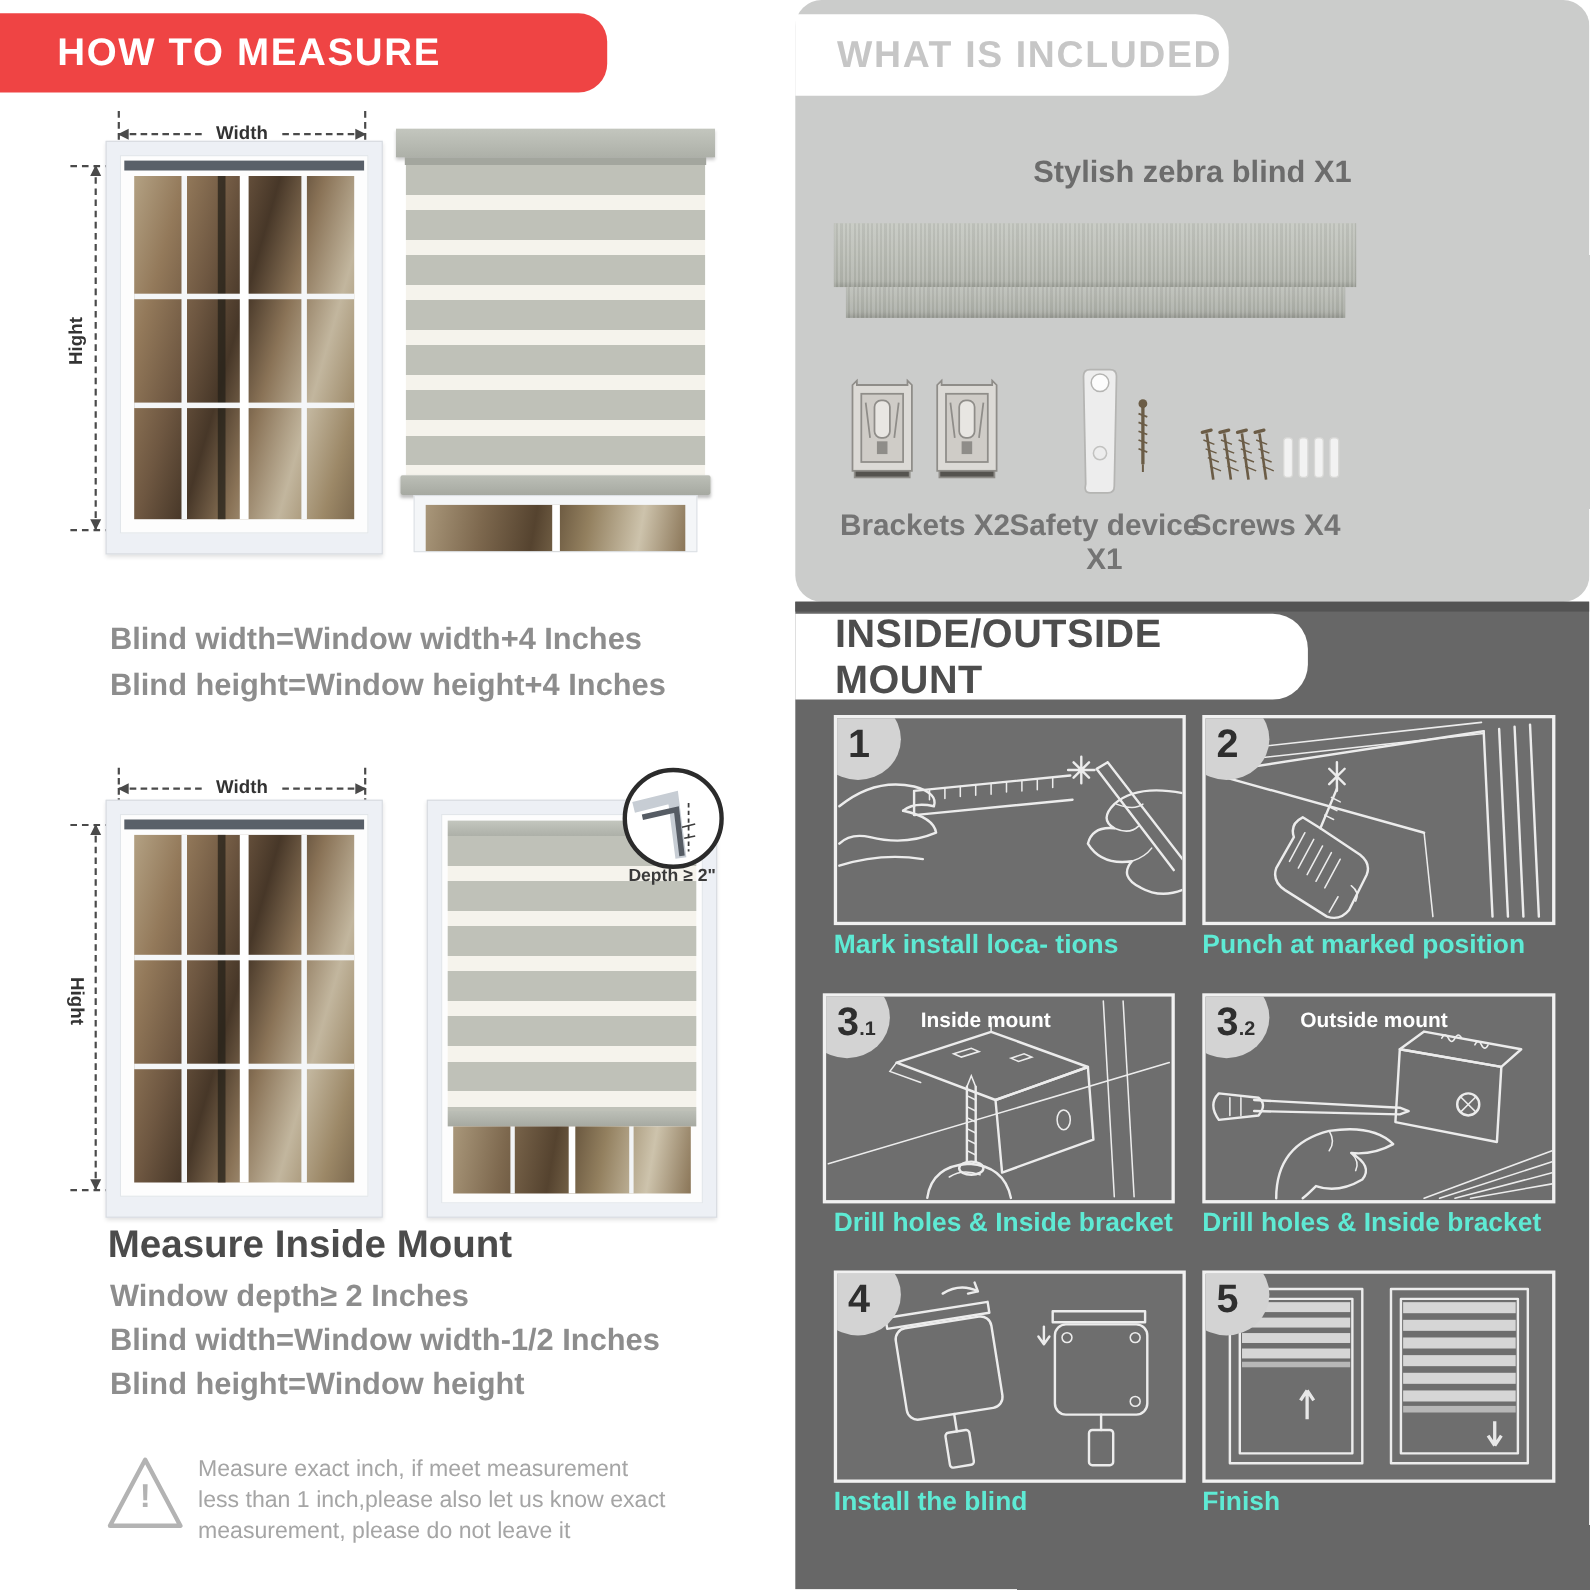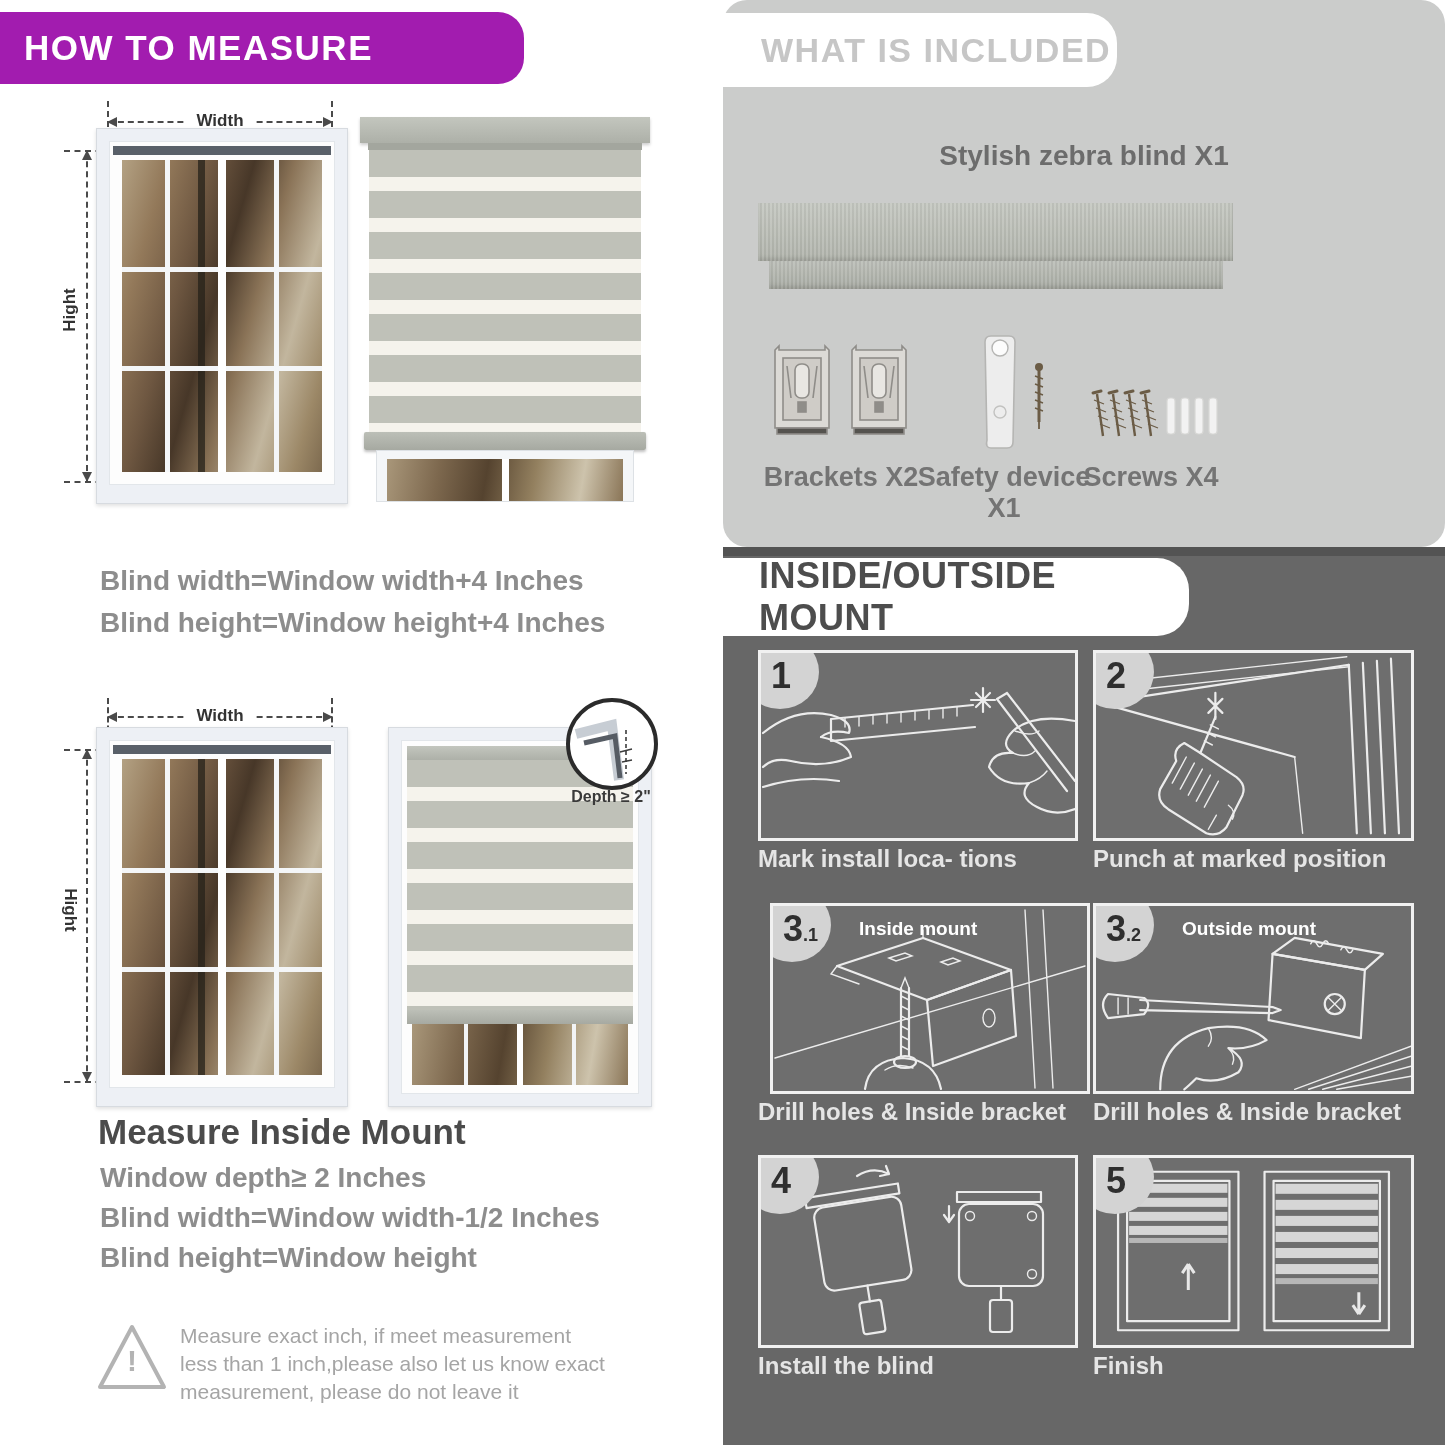--- a/index.html
+++ b/index.html
@@ -2,22 +2,22 @@
 <html><head>
 <meta charset="utf-8">
 <style>
   html,body{margin:0;padding:0;background:#fff;}
   #canvas{position:relative;width:1445px;height:1445px;background:#fff;overflow:hidden;
           font-family:"Liberation Sans",sans-serif;}
   .abs{position:absolute;}
 
   
   .banner{display:flex;align-items:center;font-weight:bold;letter-spacing:1.5px;}
-  #htm-banner{left:0;top:12px;width:500px;height:72px;background:#a21caf;border-radius:0 26px 26px 0;
-              color:#fff;font-size:35px;padding-left:24px;}
+  #htm-banner{left:0;top:12px;width:500px;height:72px;background:#ef4444;border-radius:0 26px 26px 0;
+              color:#fff;font-size:35px;padding-left:52px;}
   #wii-banner{left:0;top:13px;width:356px;height:74px;background:#fff;border-radius:0 30px 30px 0;
               color:#c6c6c6;font-size:34px;padding-left:38px;}
   #iom-banner{left:0;top:11px;width:430px;height:78px;background:#fff;border-radius:0 32px 32px 0;
               color:#4d4d4d;font-size:36px;padding-left:36px;letter-spacing:.5px;}
 
   
   .dim-h{border-top:2px dashed #4a4a4a;height:0;}
   .dim-h:before,.dim-h:after{content:"";position:absolute;top:-6px;border-top:5px solid transparent;border-bottom:5px solid transparent;}
   .dim-h:before{left:-1px;border-right:10px solid #4a4a4a;}
   .dim-h:after{right:-1px;border-left:10px solid #4a4a4a;}
@@ -51,21 +51,21 @@
   .rail{background:linear-gradient(180deg,#bcbfb7,#a6a9a1);}
   .lower-glass{background:linear-gradient(100deg,#a9977a 0%,#7d684e 22%,#55432f 42%,#93805f 62%,#cdc3ac 82%,#8a7557 100%);}
 
   
   .h-measure{font-size:35px;font-weight:bold;color:#4b4b4b;}
   .formula{font-size:28px;font-weight:bold;color:#8d8d8d;white-space:nowrap;}
   .note-text{font-size:21px;color:#a5a5a5;line-height:1.34;}
   .depth-label{font-size:16px;font-weight:bold;color:#3a3a3a;}
   .product-label{font-size:28px;font-weight:bold;color:#6c6c6c;text-align:center;}
   .item-label{font-size:27px;font-weight:bold;color:#747474;text-align:center;}
-  .caption{font-size:24px;font-weight:bold;color:#e5e5e5;}
+  .caption{font-size:24px;font-weight:bold;color:#5eead4;}
 
   
   #right-top{left:723px;top:0;width:722px;height:547px;background:#cbcccb;border-radius:24px;}
   #right-bottom{left:723px;top:547px;width:722px;height:898px;background:#676767;}
   #rb-topstrip{left:0;top:0;width:722px;height:9px;background:#535353;}
   .bar-main{background:linear-gradient(180deg,#c4c7c0,#b0b3ab);
             box-shadow:inset 0 -3px 4px rgba(0,0,0,.12);}
   .bar-texture{position:absolute;inset:0;background:repeating-linear-gradient(90deg,rgba(255,255,255,.10) 0 2px,rgba(0,0,0,.04) 2px 4px);}
 
   
@@ -288,21 +288,21 @@
         <path class="sk-thin" d="M114,70 l8,4 M111,78 l8,4 M108,86 l8,4"></path>
         <path class="sk" d="M104,98 L88,88 Q76,94 80,106 L64,134 Q60,146 72,154 L110,178 Q122,182 130,172 L146,140 Q150,130 140,122 Z"></path>
         <path class="sk-thin" d="M90,102 L76,128 M98,108 L84,134 M106,114 L92,140 M114,120 L100,146 M122,126 L108,152"></path>
         <path class="sk-thin" d="M120,160 L112,174 M132,150 Q140,156 136,164"></path>
       </svg>
       <div class="badge"></div>
       <div class="badge-num"><span>2</span><span class="badge-sub"></span></div>
     </div>
     <div class="abs caption" style="left:370px;top:298px;">Punch at  marked position</div>
 
-    <div class="panel" style="left:47px;top:356px;width:314px;height:185px;">
+    <div class="panel" style="left:25px;top:356px;width:314px;height:185px;">
       <svg class="sketch" viewBox="0 0 314 181">
         <path class="sk-thin" d="M2,150 L312,58 M252,2 L262,180 M270,2 L280,180"></path>
         <path class="sk" d="M64,58 L150,30 L238,62 L154,92 Z"></path>
         <path class="sk-thin" d="M64,58 L58,66 L86,76 M150,30 L150,22"></path>
         <path class="sk-thin" d="M116,50 l16,-5 l7,3 l-16,5 Z M168,54 l12,-4 l7,3 l-12,4 Z"></path>
         <path class="sk" d="M154,92 L238,62 L243,128 L160,158 Z"></path>
         <ellipse cx="216" cy="110" rx="6" ry="9" class="sk-thin"></ellipse>
         <path class="sk" d="M128,80 L128,148 M136,80 L136,148"></path>
         <path class="sk-thin" d="M128,88 l8,4 M128,98 l8,4 M128,108 l8,4 M128,118 l8,4 M128,128 l8,4 M128,138 l8,4"></path>
         <path class="sk-thin" d="M128,80 L132,70 L136,80"></path>

